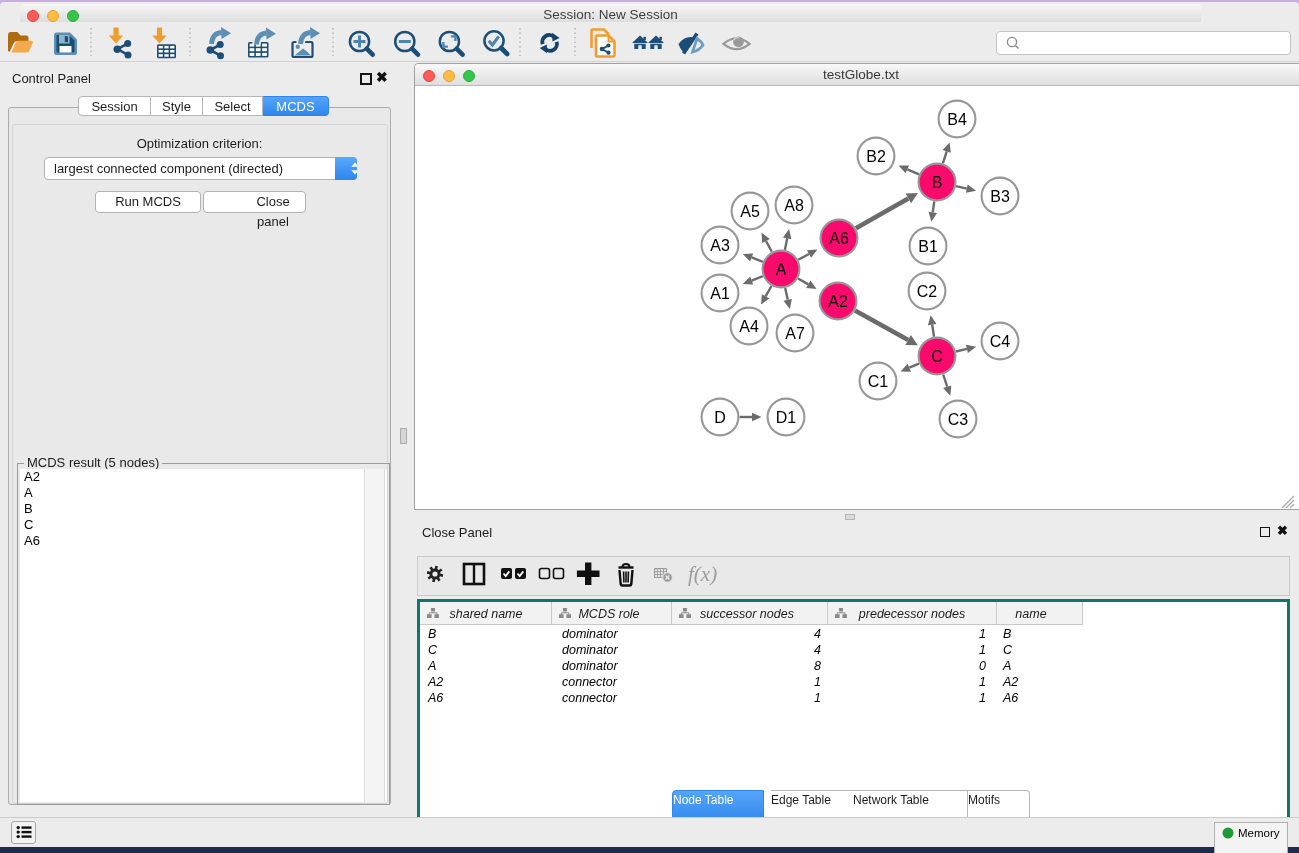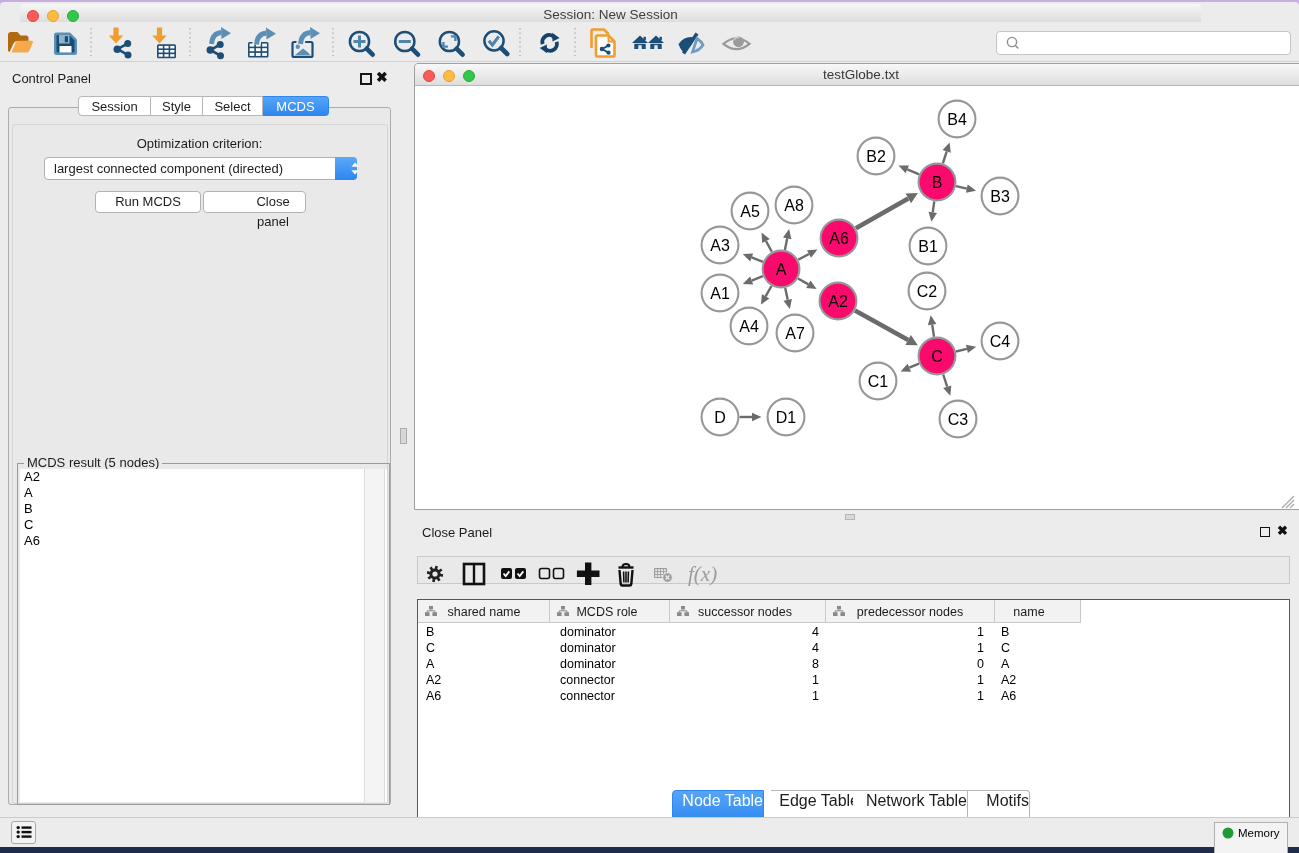--- a/index.html
+++ b/index.html
@@ -53,27 +53,27 @@
   #netwin{position:absolute;left:414px;top:63px;width:894px;height:447px;
     background:#fff;border:1px solid #a0a0a0;border-radius:4px 4px 0 0;
     box-sizing:border-box;}
   #nettitle{position:absolute;left:0;top:0;width:100%;height:21px;
     background:linear-gradient(#f8f8f8,#dedede);
     border-bottom:1px solid #b8b8b8;border-radius:4px 4px 0 0;}
   #nettitle .t{position:absolute;top:3px;width:100%;text-align:center;
     font-size:13.5px;color:#383838;}
   
   #tpanel{position:absolute;left:405px;top:519px;width:894px;height:298px;}
-  #ttoolbar{position:absolute;left:12px;top:37px;width:873px;height:28px;
+  #ttoolbar{position:absolute;left:12px;top:37px;width:873px;height:40px;
     background:#e9e9e9;border:1px solid #c9c9c9;box-sizing:border-box;}
   #ttable{position:absolute;left:12px;top:80px;width:873px;height:230px;
-    background:#fff;border:1px solid #0f766e;box-sizing:border-box;}
+    background:#fff;border:3px solid #0f766e;box-sizing:border-box;font-style:italic;}
   .btab{position:absolute;top:271px;height:35px;background:#fff;
-    border:1px solid #b6b6b6;box-sizing:border-box;text-align:right;
-    font-size:16px;color:#1c1c1c;line-height:19px;}
+    border:1px solid #b6b6b6;box-sizing:border-box;text-align:left;
+    font-size:12px;color:#1c1c1c;line-height:19px;}
   
   #statusbar{position:absolute;left:0;top:817px;width:1299px;height:28px;
     background:#ececec;border-top:1px solid #cccccc;}
   #memorybtn{position:absolute;right:11px;top:4px;width:74px;height:40px;
     background:#f3f3f3;border:1px solid #b0b0b0;box-sizing:border-box;
     font-size:11px;color:#000;}
   #listbtn{position:absolute;left:11px;top:3px;width:25px;height:23px;
     background:#f3f3f3;border:1px solid #a8a8a8;border-radius:3px;box-sizing:border-box;}
   #deskbottom{position:absolute;left:0;top:847px;width:1299px;height:6px;
     background:#1e2b4a;}

